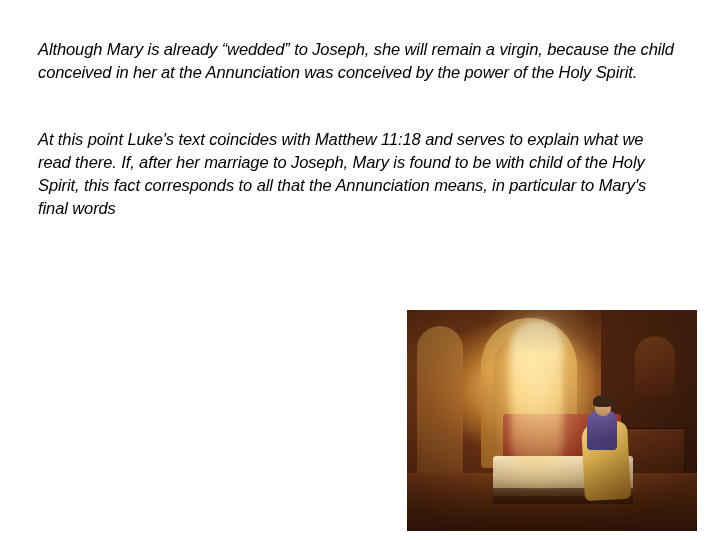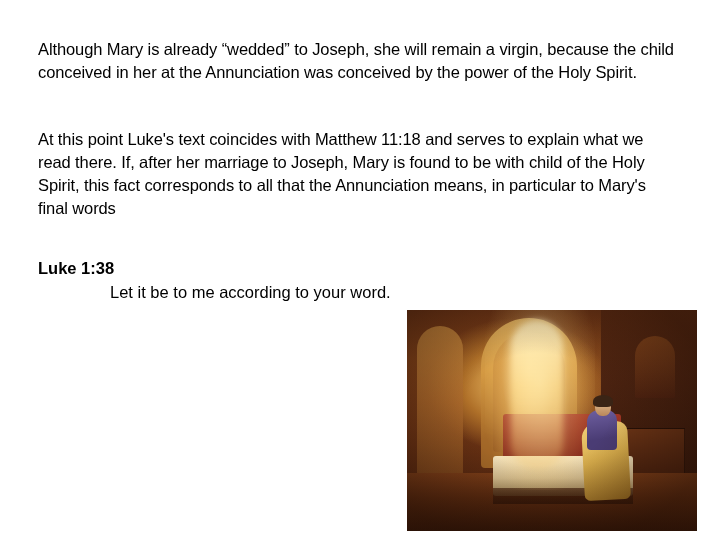--- a/index.html
+++ b/index.html
@@ -12,20 +12,21 @@
     background: #ffffff;
     font-family: "Liberation Sans", sans-serif;
     color: #000000;
     overflow: hidden;
   }
   .slide {
     position: relative;
     width: 720px;
     height: 445px;
     box-sizing: border-box;
+    font-style: italic;
   }
   .text-block {
     position: absolute;
     left: 38px;
     width: 642px;
   }
   .para {
     font-size: 16.5px;
     line-height: 23px;
     letter-spacing: -0.1px;
@@ -175,23 +176,21 @@
 </style>
 </head>
 <body>
 
 <div class="slide">
 
   <div class="text-block para" id="para1">Although Mary is already “wedded” to Joseph, she will remain a virgin, because the child conceived in her at the Annunciation was conceived by the power of the Holy Spirit.</div>
 
   <div class="text-block para" id="para2">At this point Luke's text coincides with Matthew 11:18 and serves to explain what we read there. If, after her marriage to Joseph, Mary is found to be with child of the Holy Spirit, this fact corresponds to all that the Annunciation means, in particular to Mary's final words</div>
 
-  <div class="verse-ref">Luke 1:38</div>
-
-  <div class="verse-text">Let it be to me according to your word.</div>
+
 
   <div class="painting">
     <div class="p-layer bg-wash"></div>
     <div class="p-layer arch-left"></div>
     <div class="p-layer arch-left-inner"></div>
     <div class="p-layer arch-center"></div>
     <div class="p-layer arch-center-shadow"></div>
     <div class="p-layer wall-right"></div>
     <div class="p-layer niche"></div>
     <div class="p-layer wall-right-panel"></div>

